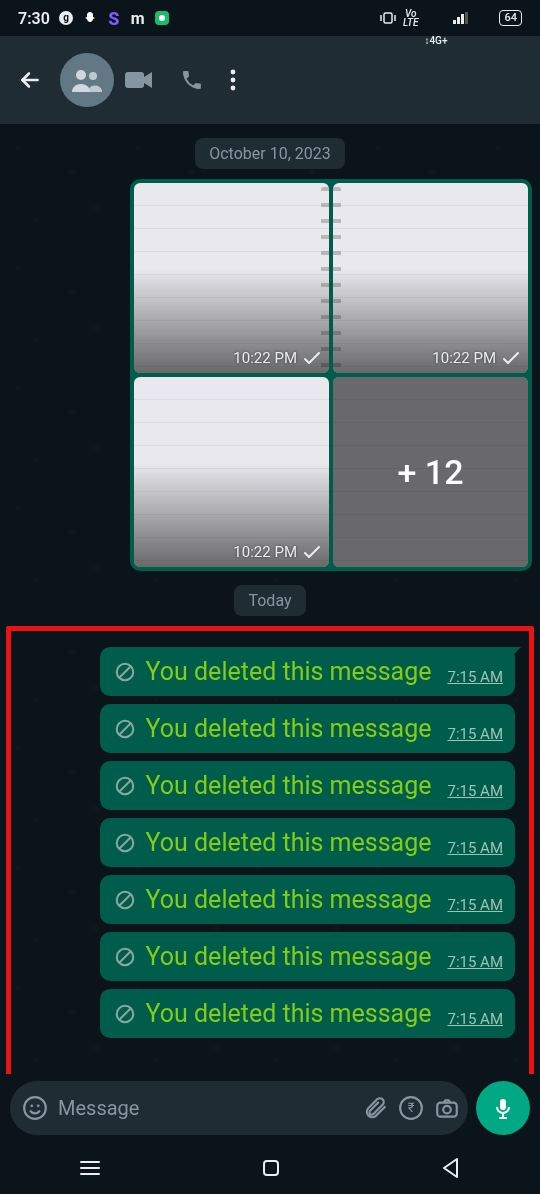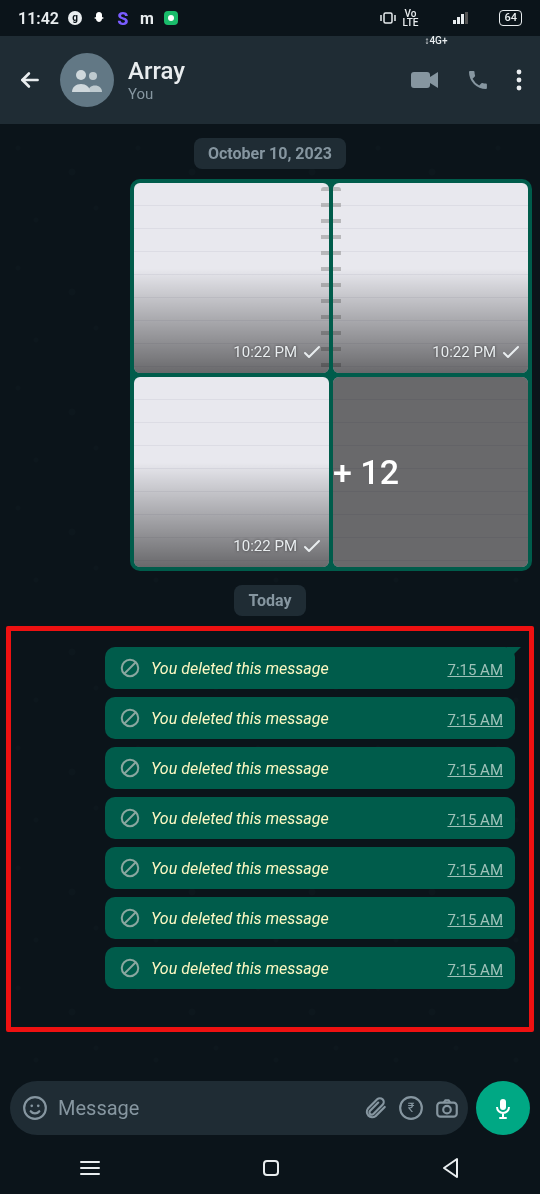--- a/index.html
+++ b/index.html
@@ -29,45 +29,45 @@
     background:
       radial-gradient(circle at 15% 20%, #131d24 2px, transparent 3px),
       radial-gradient(circle at 60% 40%, #131d24 3px, transparent 4px),
       radial-gradient(circle at 80% 70%, #131d24 2px, transparent 3px),
       radial-gradient(circle at 30% 80%, #131d24 2px, transparent 3px);
     background-size: 120px 120px;
     opacity:.35;
   }
   .chat-inner{ position:relative; padding: 8px 8px 0 8px; }
 
-  .date-chip { margin: 6px auto 10px auto; display:table; background:#1f2c34; color:#8696a0; font-size:16px; font-weight:700; padding:6px 14px; border-radius:8px; }
+  .date-chip { margin: 6px auto 10px auto; display:table; background:#1f2c34; color:#8696a0; font-size:16px; font-weight:400; padding:6px 14px; border-radius:8px; }
 
   
   .album-bubble { margin-left:auto; width: 402px; background:#005c4b; border-radius:10px; padding:4px; display:grid; grid-template-columns:1fr 1fr; gap:4px; }
   .album-cell { position:relative; height:190px; background:#cfcfd4; border-radius:6px; overflow:hidden; }
   .album-cell.note {
     background:
       repeating-linear-gradient(#e8e8ee 0 22px, #dcdce4 22px 23px),
       linear-gradient(#e8e8ee,#e8e8ee);
   }
   .album-cell .shade { position:absolute; inset:0; background:linear-gradient(to top, rgba(0,0,0,.55), rgba(0,0,0,0) 55%); }
-  .album-time { position:absolute; right:8px; bottom:12px; font-size:15px; color:#e9edef; display:flex; align-items:center; gap:6px; text-shadow:0 0 3px rgba(0,0,0,.6);}
-  .album-more { position:absolute; inset:0; background:rgba(0,0,0,.55); display:flex; align-items:center; justify-content:flex-start; font-size:34px; font-weight:500; color:#fff; }
+  .album-time { position:absolute; right:8px; bottom:6px; font-size:15px; color:#e9edef; display:flex; align-items:center; gap:6px; text-shadow:0 0 3px rgba(0,0,0,.6);}
+  .album-more { position:absolute; inset:0; background:rgba(0,0,0,.55); display:flex; align-items:center; justify-content:center; font-size:34px; font-weight:500; color:#fff; }
   .spiral { position:absolute; left:-6px; top:4px; bottom:4px; width:14px;
     background: repeating-linear-gradient(#888 0 4px, transparent 4px 16px); border-radius:3px; opacity:.5;}
   .spiral.right{ left:auto; right:-6px;}
 
   
   .highlight-box { border:5px solid #e11; border-radius:2px; margin: 0 -2px; padding: 16px 14px 30px 14px; }
 
   
   .del-row { display:flex; justify-content:flex-end; margin-bottom:8px; }
   .del-bubble { background:#005c4b; border-radius:10px; padding:10px 12px 10px 14px; min-width:410px; display:flex; align-items:center; gap:10px; position:relative; }
   .del-bubble .tail { position:absolute; right:-6px; top:0; width:14px; height:14px; background:#005c4b; clip-path: polygon(0 0, 100% 0, 0 100%); }
-  .del-text { flex:1; color:#fef9c3; font-style:italic; font-size:16px; }
+  .del-text { flex:1; color:#84cc16; font-size:25px; }
   .del-time { color:#9fc2b9; font-size:15px; align-self:flex-end; padding-left:6px;text-decoration:underline; }
   .prohibit { width:22px; height:22px; }
 
   
   .input-bar { height:68px; display:flex; align-items:center; gap:8px; padding:0 10px; }
   .input-pill { flex:1; height:54px; background:#1f2c34; border-radius:30px; display:flex; align-items:center; padding:0 8px 0 12px; gap:10px;justify-content:flex-end; }
   .input-pill input { flex:1; background:transparent; border:0; outline:0; color:#d1d7db; font-size:20px; }
   .input-pill input::placeholder{ color:#8696a0; }
   .pill-icon { color:#8696a0; }
   .mic-fab { width:54px; height:54px; border-radius:50%; background:#00a884; display:flex; align-items:center; justify-content:center; }
@@ -76,21 +76,21 @@
   .nav-bar { height:52px; display:flex; align-items:center; justify-content:space-around; }
   .nav-icon { color:#aebac1; }
 
   svg { display:block; }
 </style>
 </head>
 <body>
 
 <div class="status-bar">
   <div class="status-left">
-    <span>11:42</span>
+    <span>7:30</span>
     <span class="status-icon">
       <svg width="16" height="16" viewBox="0 0 16 16">
           <circle cx="8" cy="8" r="7" fill="#e9edef"></circle>
           <text x="8" y="11" text-anchor="middle" font-size="10" fill="#0b141a" font-weight="700">g</text>
         </svg>
     </span>
     <span class="status-icon">
       <svg width="16" height="16" viewBox="0 0 16 16">
           <path d="M8 2c2 0 3 1.4 3 3v2l2 1-2 1c0 2-2 3-3 3s-3-1-3-3l-2-1 2-1V5c0-1.6 1-3 3-3z" fill="#fff"></path>
         </svg>
@@ -104,21 +104,21 @@
         </svg>
     </span>
   </div>
   <div class="status-right">
     <span>
       <svg width="18" height="14" viewBox="0 0 18 14" fill="none" stroke="#e9edef" stroke-width="1.5">
           <rect x="5" y="2" width="8" height="10" rx="1.5"></rect>
           <path d="M2 4v6M16 4v6"></path>
         </svg>
     </span>
-    <span style="font-size:10px;line-height:9px;text-align:center;">Vo<br>LTE</span>
+    <span style="font-size:10px;line-height:9px;text-align:center;font-style:italic;">Vo<br>LTE</span>
     <span style="font-size:10px;line-height:9px;margin-top:44px;">↕4G+</span>
     <span>
       <svg width="16" height="12" viewBox="0 0 16 12">
           <rect x="0" y="8" width="3" height="4" fill="#e9edef"></rect>
           <rect x="4" y="5" width="3" height="7" fill="#e9edef"></rect>
           <rect x="8" y="2" width="3" height="10" fill="#e9edef"></rect>
           <rect x="12" y="0" width="3" height="12" fill="#555"></rect>
         </svg>
     </span>
     <span class="battery-box">64</span>
@@ -132,24 +132,20 @@
         <path d="M11 18l-6-6 6-6"></path>
       </svg>
   </div>
   <div class="avatar">
     <svg width="34" height="30" viewBox="0 0 34 24" fill="#cfd8dc">
         <circle cx="11" cy="7" r="5"></circle>
         <circle cx="23" cy="8" r="4" opacity=".85"></circle>
         <path d="M2 24c0-5 4-8 9-8s9 3 9 8"></path>
         <path d="M18 24c0-4 3-6.5 7-6.5s7 2.5 7 6.5" opacity=".85"></path>
       </svg>
-  </div>
-  <div class="title-block">
-    <div class="title-name">Array</div>
-    <div class="title-sub">You</div>
   </div>
   <div class="hdr-actions">
     <span class="hdr-icon">
       <svg width="30" height="22" viewBox="0 0 30 22" fill="#8696a0">
           <rect x="1" y="3" width="19" height="16" rx="3"></rect>
           <path d="M20 8l8-5v16l-8-5z"></path>
         </svg>
     </span>
     <span class="hdr-icon">
       <svg width="24" height="24" viewBox="0 0 24 24" fill="#8696a0">

